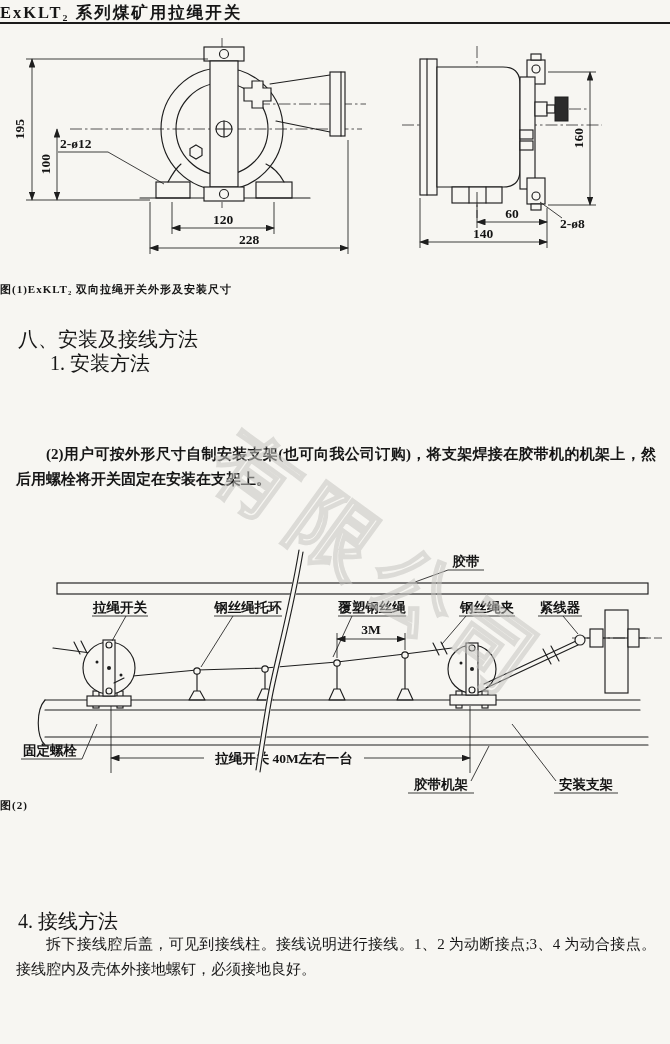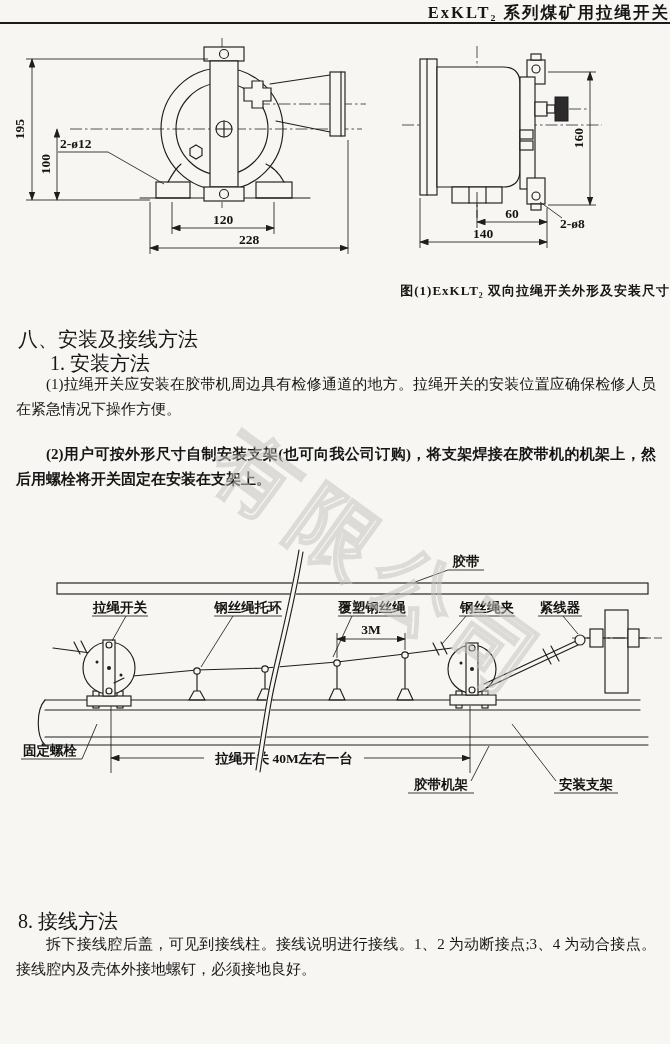--- a/index.html
+++ b/index.html
@@ -3,23 +3,23 @@
 <meta charset="utf-8">
 <style>
   html,body{margin:0;padding:0;}
   body{background:#dddddb;}
   #page{
     position:relative; width:670px; height:1044px; margin:0 auto;
     background:#f7f6f2; overflow:hidden;
     font-family:"Liberation Serif","DejaVu Serif",serif; color:#161616;
   }
   .abs{position:absolute;}
-  #doc-title{top:2px; left:0; width:100%; text-align:right; font-size:16.5px; font-weight:bold; letter-spacing:2px;}
+  #doc-title{top:2px; left:0; width:100%; text-align:left; font-size:16.5px; font-weight:bold; letter-spacing:2px;}
   #title-rule{top:22px; left:0; width:670px; height:2px; background:#1b1b1b;}
-  .fig-caption{width:100%; text-align:right; font-size:13px; font-weight:bold; letter-spacing:1px;}
+  .fig-caption{width:100%; text-align:left; font-size:11px; font-weight:bold; letter-spacing:1px;}
   #fig1-caption{top:282px; left:0;}
   #fig2-caption{top:798px; left:0;}
   .heading{left:18px; font-size:20px; font-weight:normal;}
   #sec8{top:326px;}
   #sec1{top:350px;margin-left:32px;}
   #sec2{top:908px;}
   .para{left:16px; width:640px; font-size:15px; line-height:25px; text-align:justify; text-justify:inter-character;}
   .indent{text-indent:2em;}
   #p1{top:372px;}
   #p2{top:442px;font-weight:bold;}
@@ -161,21 +161,20 @@
 
       <line class="d" x1="540" y1="170" x2="562" y2="186"></line>
       <text class="t" x="560" y="196">2-ø8</text>
     </g>
   </svg>
 
   <div id="fig1-caption" class="abs fig-caption">图(1)ExKLT₂ 双向拉绳开关外形及安装尺寸</div>
 
   <div id="sec8" class="abs heading">八、安装及接线方法</div>
   <div id="sec1" class="abs heading">1. 安装方法</div>
-  <div id="p1" class="abs para indent">(1)拉绳开关应安装在胶带机周边具有检修通道的地方。拉绳开关的安装位置应确保检修人员在紧急情况下操作方便。</div>
   <div id="p2" class="abs para indent">(2)用户可按外形尺寸自制安装支架(也可向我公司订购)，将支架焊接在胶带机的机架上，然后用螺栓将开关固定在安装在支架上。</div>
 
   <svg class="abs" style="top:548px;left:0;" width="670" height="250" viewBox="0 0 670 250">
     <defs>
       <marker id="m2" markerWidth="11" markerHeight="8" refX="10" refY="4" orient="auto-start-reverse">
         <path d="M0,0 L11,4 L0,8 Z" fill="#1e1e1e"></path>
       </marker>
       <pattern id="xhatch" width="9" height="11" patternUnits="userSpaceOnUse">
         <path d="M0,11 L9,0 M0,0 L9,11" stroke="#1e1e1e" stroke-width="0.9" fill="none"></path>
       </pattern>
@@ -297,18 +296,19 @@
     <line class="d" x1="554" y1="245" x2="618" y2="245"></line>
     <line class="d" x1="556" y1="233" x2="512" y2="176"></line>
 
     <g>
       <path class="paper" d="M301,4 C290,70 275,120 269,155 C265,178 262,198 258,224"></path>
       <path class="s" d="M303,4 C292,70 277,120 271,155 C267,178 264,198 260,224"></path>
       <path class="s" d="M299,2 C288,68 273,118 267,153 C263,176 260,196 256,222"></path>
     </g>
   </svg>
 
-
-  <div id="sec2" class="abs heading">8. 接线方法</div>
+  <div id="fig2-caption" class="abs fig-caption">图(2)</div>
+
+  <div id="sec2" class="abs heading">4. 接线方法</div>
   <div id="p4" class="abs para indent">拆下接线腔后盖，可见到接线柱。接线说明进行接线。1、2 为动断接点;3、4 为动合接点。接线腔内及壳体外接地螺钉，必须接地良好。</div>
 
   <div id="watermark" class="abs">有限公司</div>
 </div>
 
 </body></html>

